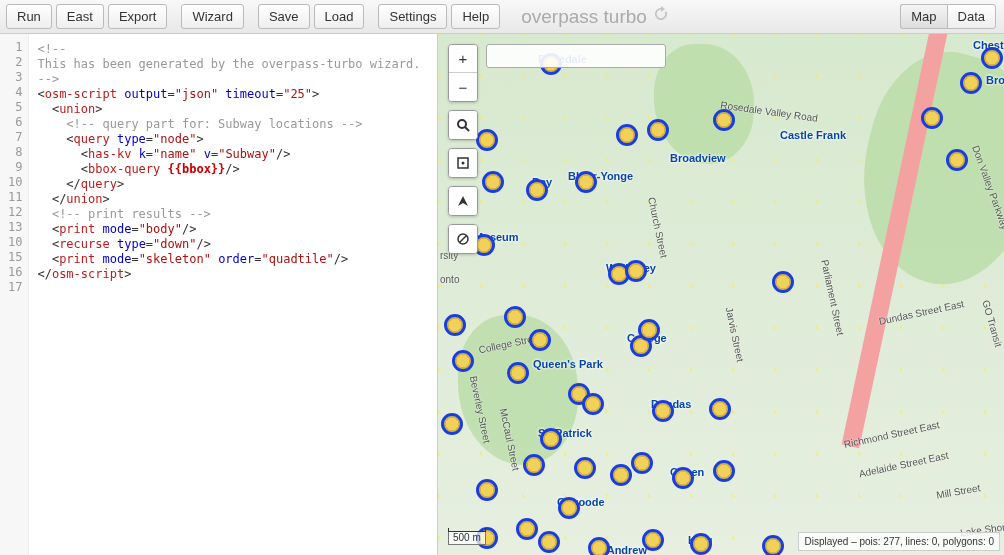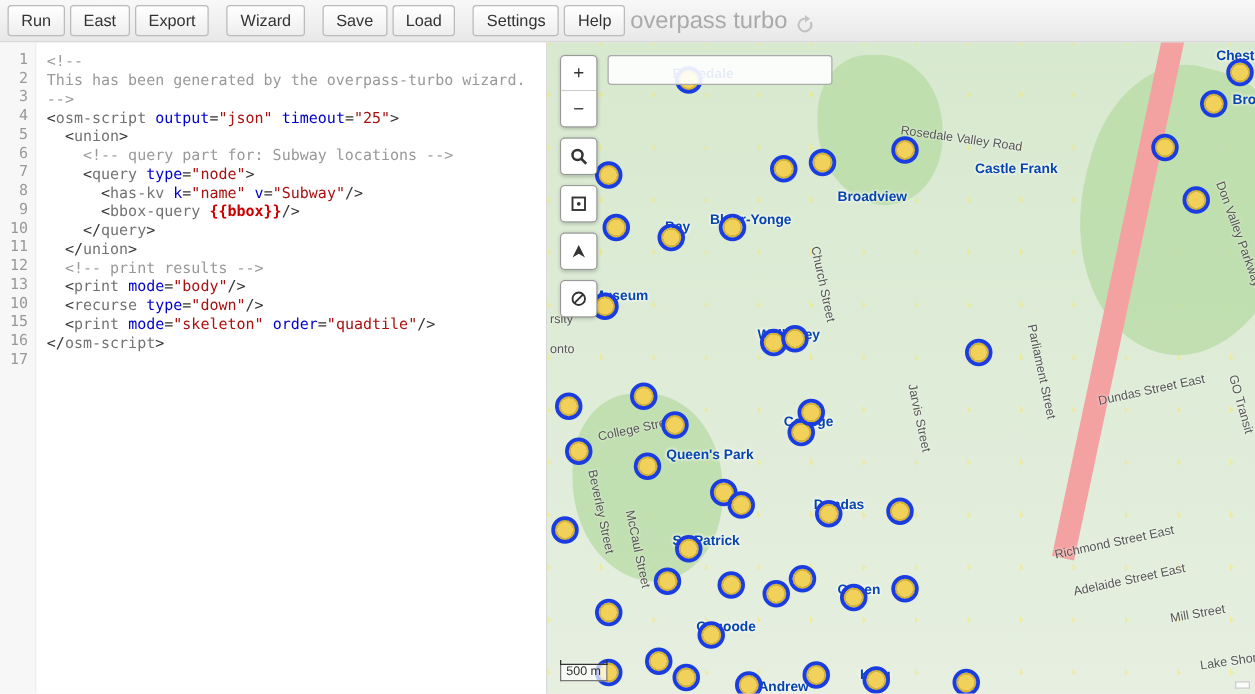--- a/index.html
+++ b/index.html
@@ -1,33 +1,33 @@
 <!DOCTYPE html>
 <html><head>
 <meta charset="utf-8">
 <style>
 *{box-sizing:border-box;margin:0;padding:0}
 body{font-family:Arial,Helvetica,sans-serif;font-size:13px;width:1004px;height:555px;overflow:hidden;background:#fff;position:relative}
 .toolbar{height:34px;background:linear-gradient(#f8f8f8,#e8e8e8);border-bottom:1px solid #ccc;display:flex;align-items:center;padding:0 6px;gap:4px}
 .btn{background:linear-gradient(#fff,#eee);border:1px solid #bbb;border-radius:3px;padding:4px 10px;font-size:13px;cursor:pointer;color:#333}
 .toolbar-gap{width:6px}
-.app-title{color:#aaa;font-size:19px;margin-left:0;display:flex;align-items:flex-end;gap:6px}
+.app-title{color:#aaa;font-size:19px;margin-left:17px;display:flex;align-items:flex-start;gap:6px}
 .app-title svg{opacity:.5}
 .spacer{flex:1}
 .view-toggle{display:flex;margin-right:2px}
 .view-toggle .btn{border-radius:0}
 .view-toggle .btn:first-child{border-radius:3px 0 0 3px;border-right:none}
 .view-toggle .btn:last-child{border-radius:0 3px 3px 0}
 .view-toggle .btn.active{background:linear-gradient(#f5f5f5,#ddd)}
 .main{display:flex;height:calc(100% - 34px)}
 .editor-pane{width:438px;border-right:1px solid #ccc;display:flex;font-family:Consolas,Monaco,monospace;font-size:12px;background:#fff;overflow:hidden}
 .gutter{background:#f7f7f7;color:#999;text-align:right;padding:6px 6px 0 8px;user-select:none;line-height:15px;border-right:1px solid #eee}
 .code{padding:8px 8px 0 8px;white-space:pre;line-height:15px;color:#333}
 .c-comment{color:#999}
-.c-tag{color:#737373}
+.c-tag{color:#b91c1c}
 .c-attr{color:#0000cc}
 .c-str{color:#a11}
 .c-mustache{color:#c00;font-weight:bold}
 .map-pane{flex:1;position:relative;background:#e8e6dd;overflow:hidden}
 .map-bg{position:absolute;inset:0;background:
   linear-gradient(60deg, rgba(247,230,100,.5) 0 2px, transparent 2px 42px) 0 0/42px 42px,
   linear-gradient(150deg, rgba(247,230,100,.5) 0 2px, transparent 2px 42px) 0 0/42px 42px,
   linear-gradient(#d7e9cf,#e6efe0)}
 .green-blob{position:absolute;background:#b9dca6;border-radius:40% 50% 45% 55%;opacity:.8}
 .gb1{width:170px;height:230px;right:-30px;top:20px;transform:rotate(15deg)}
@@ -62,20 +62,24 @@
   <span class="toolbar-gap"></span>
   <button class="btn">Settings</button>
   <button class="btn">Help</button>
   <span class="app-title">
     <span>overpass turbo</span>
     <svg width="16" height="16" viewBox="0 0 16 16">
         <path fill="#999" d="M8 2a6 6 0 1 0 5.3 3.2l-1.6 1A4.2 4.2 0 1 1 8 3.8V6l4-3-4-3v2z"></path>
       </svg>
   </span>
   <span class="spacer"></span>
+  <div class="view-toggle">
+    <button class="btn active">Map</button>
+    <button class="btn">Data</button>
+  </div>
 </div>
 
 <div class="main">
   <div class="editor-pane">
     <div class="gutter" id="gutter">
         <div>1</div>
         <div>2</div>
         <div>3</div>
         <div>4</div>
         <div>5</div>
@@ -237,15 +241,16 @@
               <line x1="3.5" y1="10.5" x2="10.5" y2="3.5" stroke="#333" stroke-width="1.5"></line>
             </svg>
           </div>
         </div>
     </div>
 
     <input class="map-search" placeholder="" style="">
 
     <div class="scale">500 m</div>
     <div class="stats">
+      <div>Displayed – pois: 277, lines: 0, polygons: 0</div>
     </div>
   </div>
 </div>
 
 </body></html>

